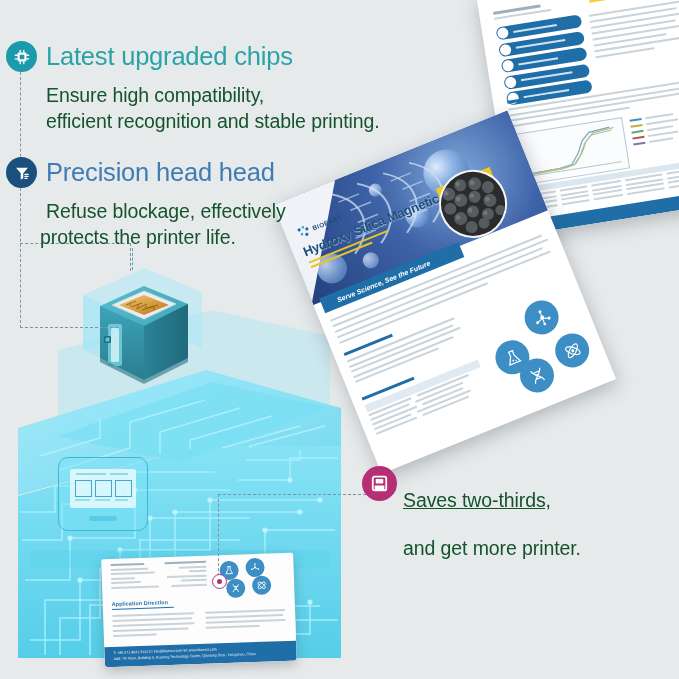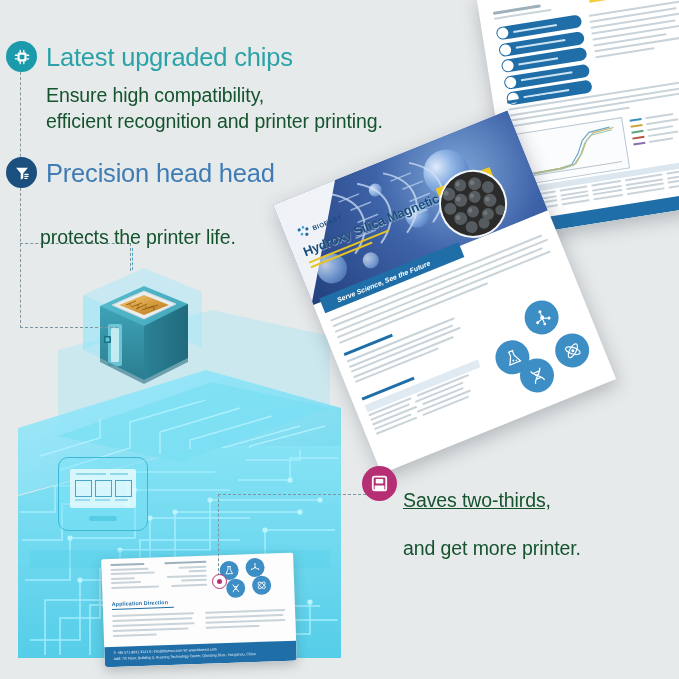--- a/index.html
+++ b/index.html
@@ -9,21 +9,21 @@
     font-family:"Liberation Sans", sans-serif;
     position:relative;
   }
   #stage{position:absolute;inset:0;width:679px;height:679px;overflow:hidden;background:#e7eaeb;}
 
   
   .dash-v{position:absolute;border-left:1.4px dashed #7f95a0;}
   .dash-h{position:absolute;border-top:1.4px dashed #7f95a0;}
 
   
-  .feature{position:absolute;display:flex;align-items:center;}
+  .feature{position:absolute;display:flex;align-items:flex-start;}
   .badge{
     width:31px;height:31px;border-radius:50%;
     display:flex;align-items:center;justify-content:center;
     flex:0 0 31px;position:relative;z-index:6;
   }
   .badge svg{display:block;}
   .f-title{
     font-size:25.5px;line-height:30px;font-weight:400;
     letter-spacing:-0.2px;white-space:nowrap;
   }
@@ -610,35 +610,36 @@
           <path d="M8 2.6 v2.1 M12 2.6 v2.1 M8 15.3 v2.1 M12 15.3 v2.1"></path>
           <path d="M2.6 8 h2.1 M2.6 12 h2.1 M15.3 8 h2.1 M15.3 12 h2.1"></path>
         </g>
       </svg>
     </div>
     <div style="margin-left:9px;">
       <div class="f-title" style="color:#2aa3a8;">Latest upgraded chips</div>
     </div>
   </div>
   <div class="f-body" style="left:46px;top:82px;">Ensure high compatibility,</div>
-  <div class="f-body" style="left:46px;top:108px;">efficient recognition and printer printing.</div>
+  <div class="f-body" style="left:46px;top:108px;">efficient recognition and stable printing.</div>
 
   <div class="feature" style="left:6px;top:157px;">
     <div class="badge" style="background:#1b4f7e;">
       <svg width="18" height="18" viewBox="0 0 20 20" fill="none">
         <path d="M3.4 4.2 h13.2 L11.4 10.2 v5.6 l-2.8 1.6 v-7.2 Z" fill="#ffffff"></path>
         <g stroke="#ffffff" stroke-width="1.3" stroke-linecap="round">
           <path d="M13.2 11.6 h3.6 M13.2 13.8 h3.6 M13.2 16 h2.4"></path>
         </g>
       </svg>
     </div>
     <div style="margin-left:9px;">
       <div class="f-title" style="color:#3f7cb4;">Precision head head</div>
     </div>
   </div>
+  <div class="f-body" style="left:46px;top:198px;">Refuse blockage, effectively</div>
   <div class="f-body" style="left:40px;top:224px;">protects the printer life.</div>
 
   <div class="feature" style="left:362px;top:466px;z-index:9;">
     <div class="badge" style="background:#b62f74;width:35px;height:35px;flex:0 0 35px;">
       <svg width="21" height="21" viewBox="0 0 20 20" fill="none">
         <rect x="3.6" y="3.4" width="12.8" height="13.2" rx="1.6" fill="none" stroke="#ffffff" stroke-width="1.7"></rect>
         <rect x="6.4" y="5.8" width="7.2" height="4.2" rx="0.7" fill="#ffffff"></rect>
         <rect x="5.4" y="12" width="9.2" height="4.6" rx="0.7" fill="#ffffff"></rect>
       </svg>
     </div>

